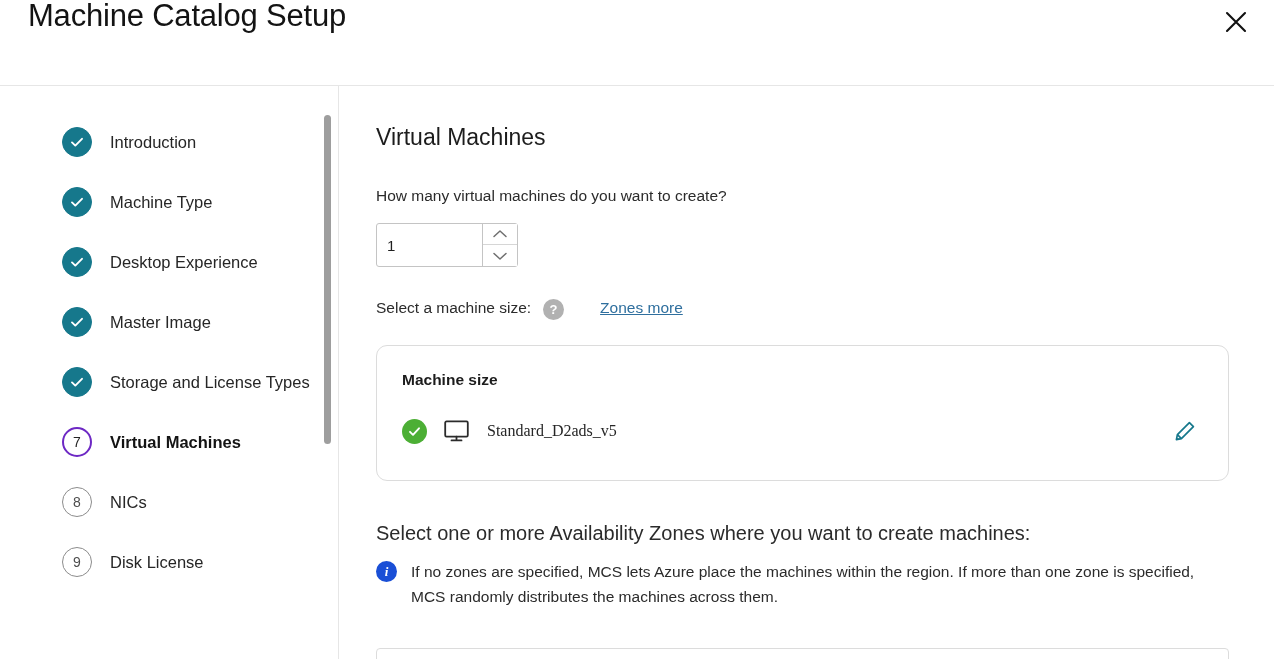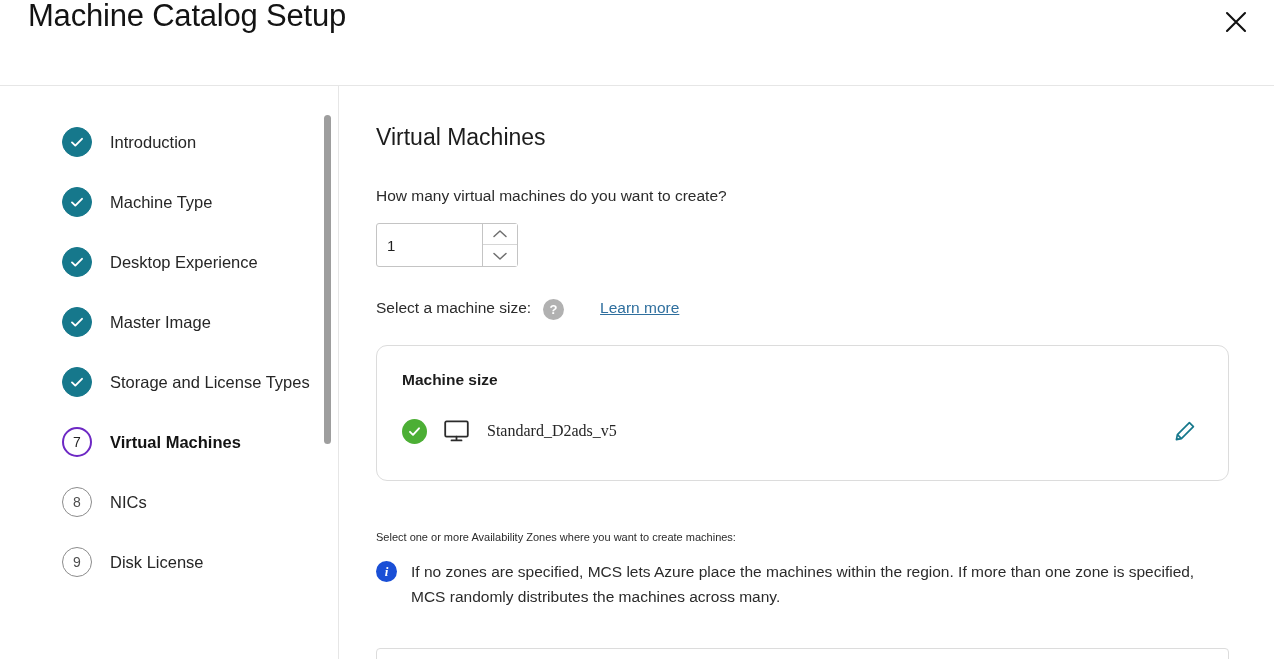--- a/index.html
+++ b/index.html
@@ -326,24 +326,23 @@
     background: transparent;
     border: none;
     padding: 0;
   }
 
   
   .az-label {
     position: absolute;
     left: 36px;
     top: 436px;
-    font-size: 11px;
+    font-size: 20px;
     color: #2b2b2b;
     white-space: nowrap;
-    margin-top: 9px;
   }
   .az-note {
     position: absolute;
     left: 36px;
     top: 473px;
     width: 850px;
     display: flex;
     align-items: flex-start;
   }
   .info-icon {
@@ -485,21 +484,21 @@
           <svg width="16" height="10" viewBox="0 0 16 10" aria-hidden="true">
             <path d="M2 2.5 L8 8 L14 2.5" stroke="#6f6f6f" stroke-width="1.5" fill="none" stroke-linecap="round" stroke-linejoin="round"></path>
           </svg>
         </button>
       </div>
     </div>
 
     <div class="size-label-row">
       <span class="size-label">Select a machine size:</span>
       <span class="help-icon">?</span>
-      <a class="learn-more" href="#">Learn more</a>
+      <a class="learn-more" href="#">Zones more</a>
     </div>
 
     <div class="size-card">
       <div class="size-card-header">Machine size</div>
       <div class="size-row">
         <span class="green-check">
           <svg width="15" height="15" viewBox="0 0 15 15" aria-hidden="true">
             <path d="M3 7.8 L6 10.8 L12 4.3" stroke="#ffffff" stroke-width="1.9" fill="none" stroke-linecap="round" stroke-linejoin="round"></path>
           </svg>
         </span>
@@ -518,19 +517,19 @@
             <path d="M3.4 20.6 L6.1 19.9 L4.9 18.7 Z" fill="#16788c"></path>
           </svg>
         </button>
       </div>
     </div>
 
     <div class="az-label">Select one or more Availability Zones where you want to create machines:</div>
 
     <div class="az-note">
       <span class="info-icon">i</span>
-      <span class="az-note-text">If no zones are specified, MCS lets Azure place the machines within the region. If more than one zone is specified, MCS randomly distributes the machines across many.</span>
+      <span class="az-note-text">If no zones are specified, MCS lets Azure place the machines within the region. If more than one zone is specified, MCS randomly distributes the machines across them.</span>
     </div>
 
     <div class="bottom-panel"></div>
 
   </div>
 </div>
 
 </body></html>

